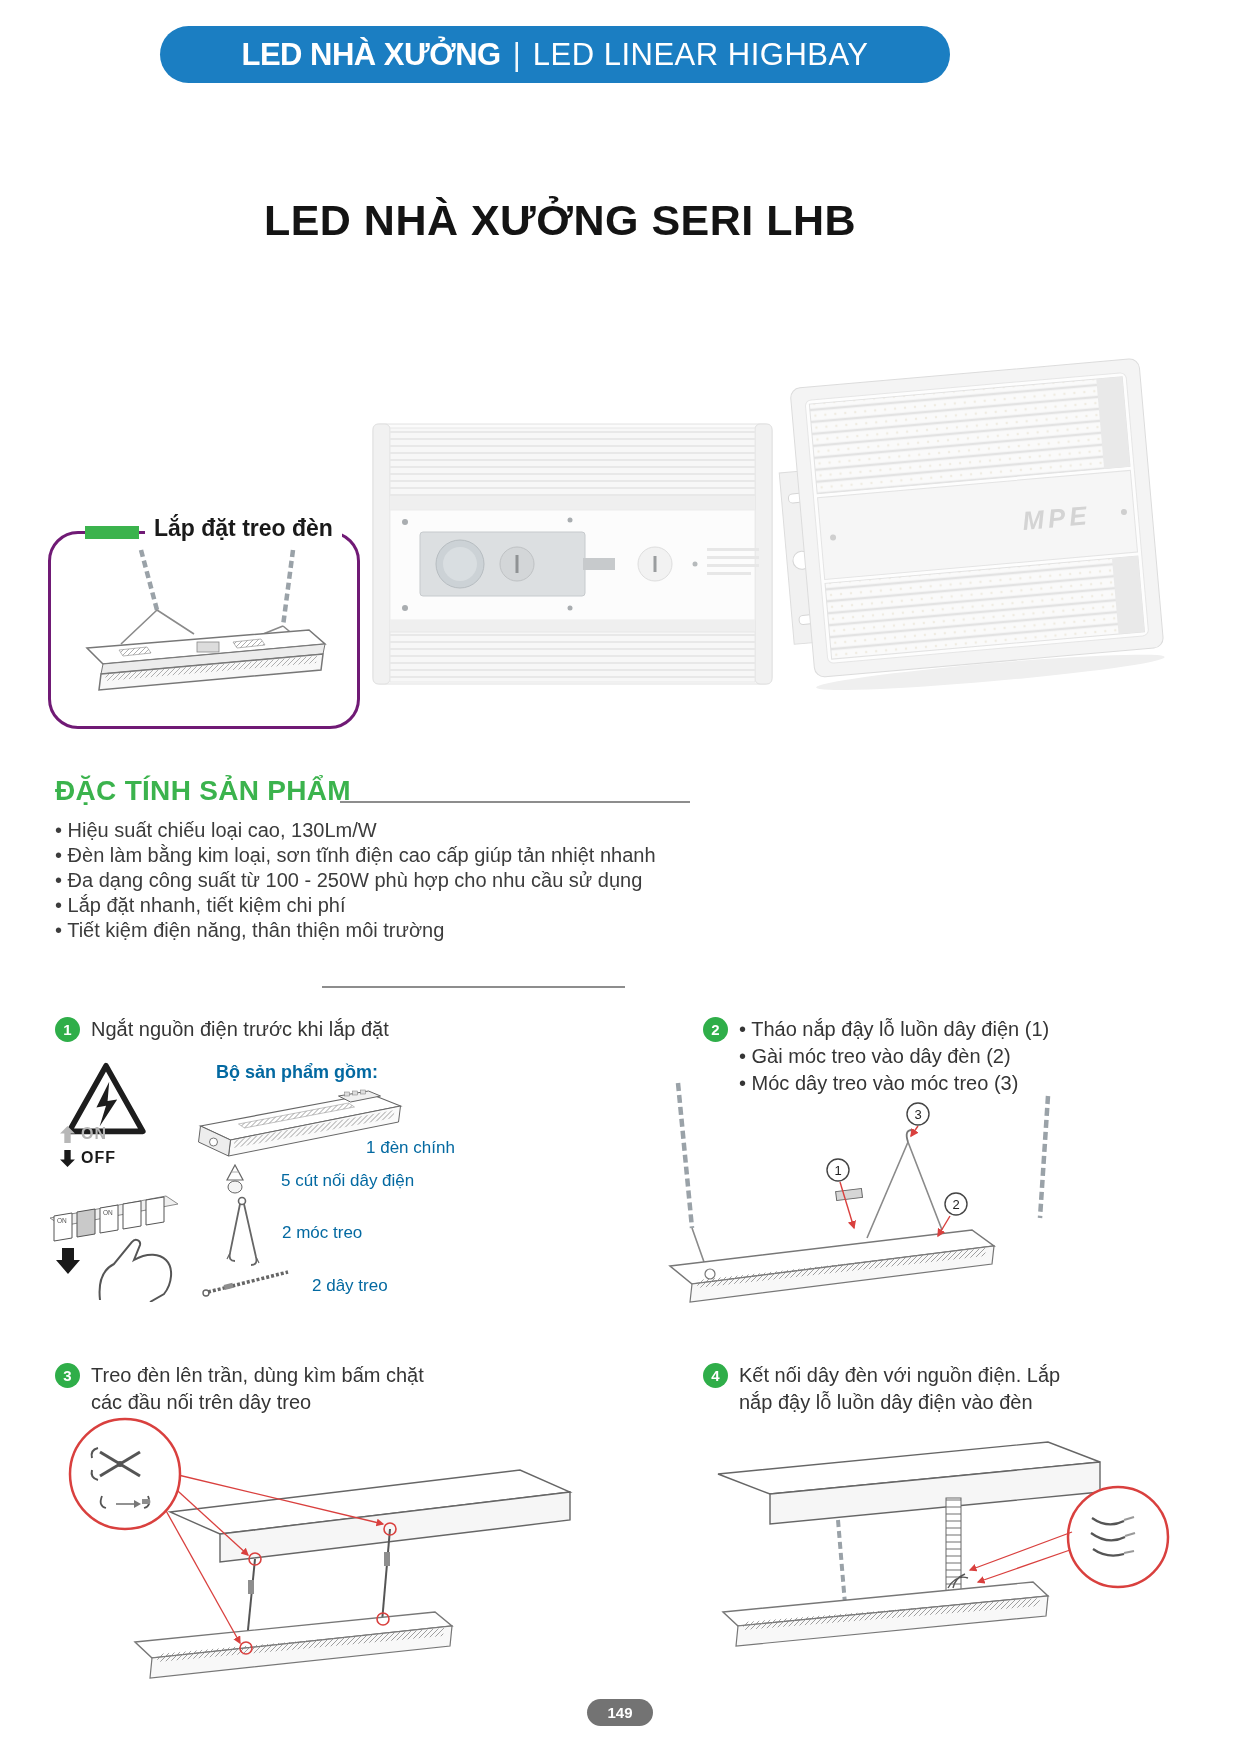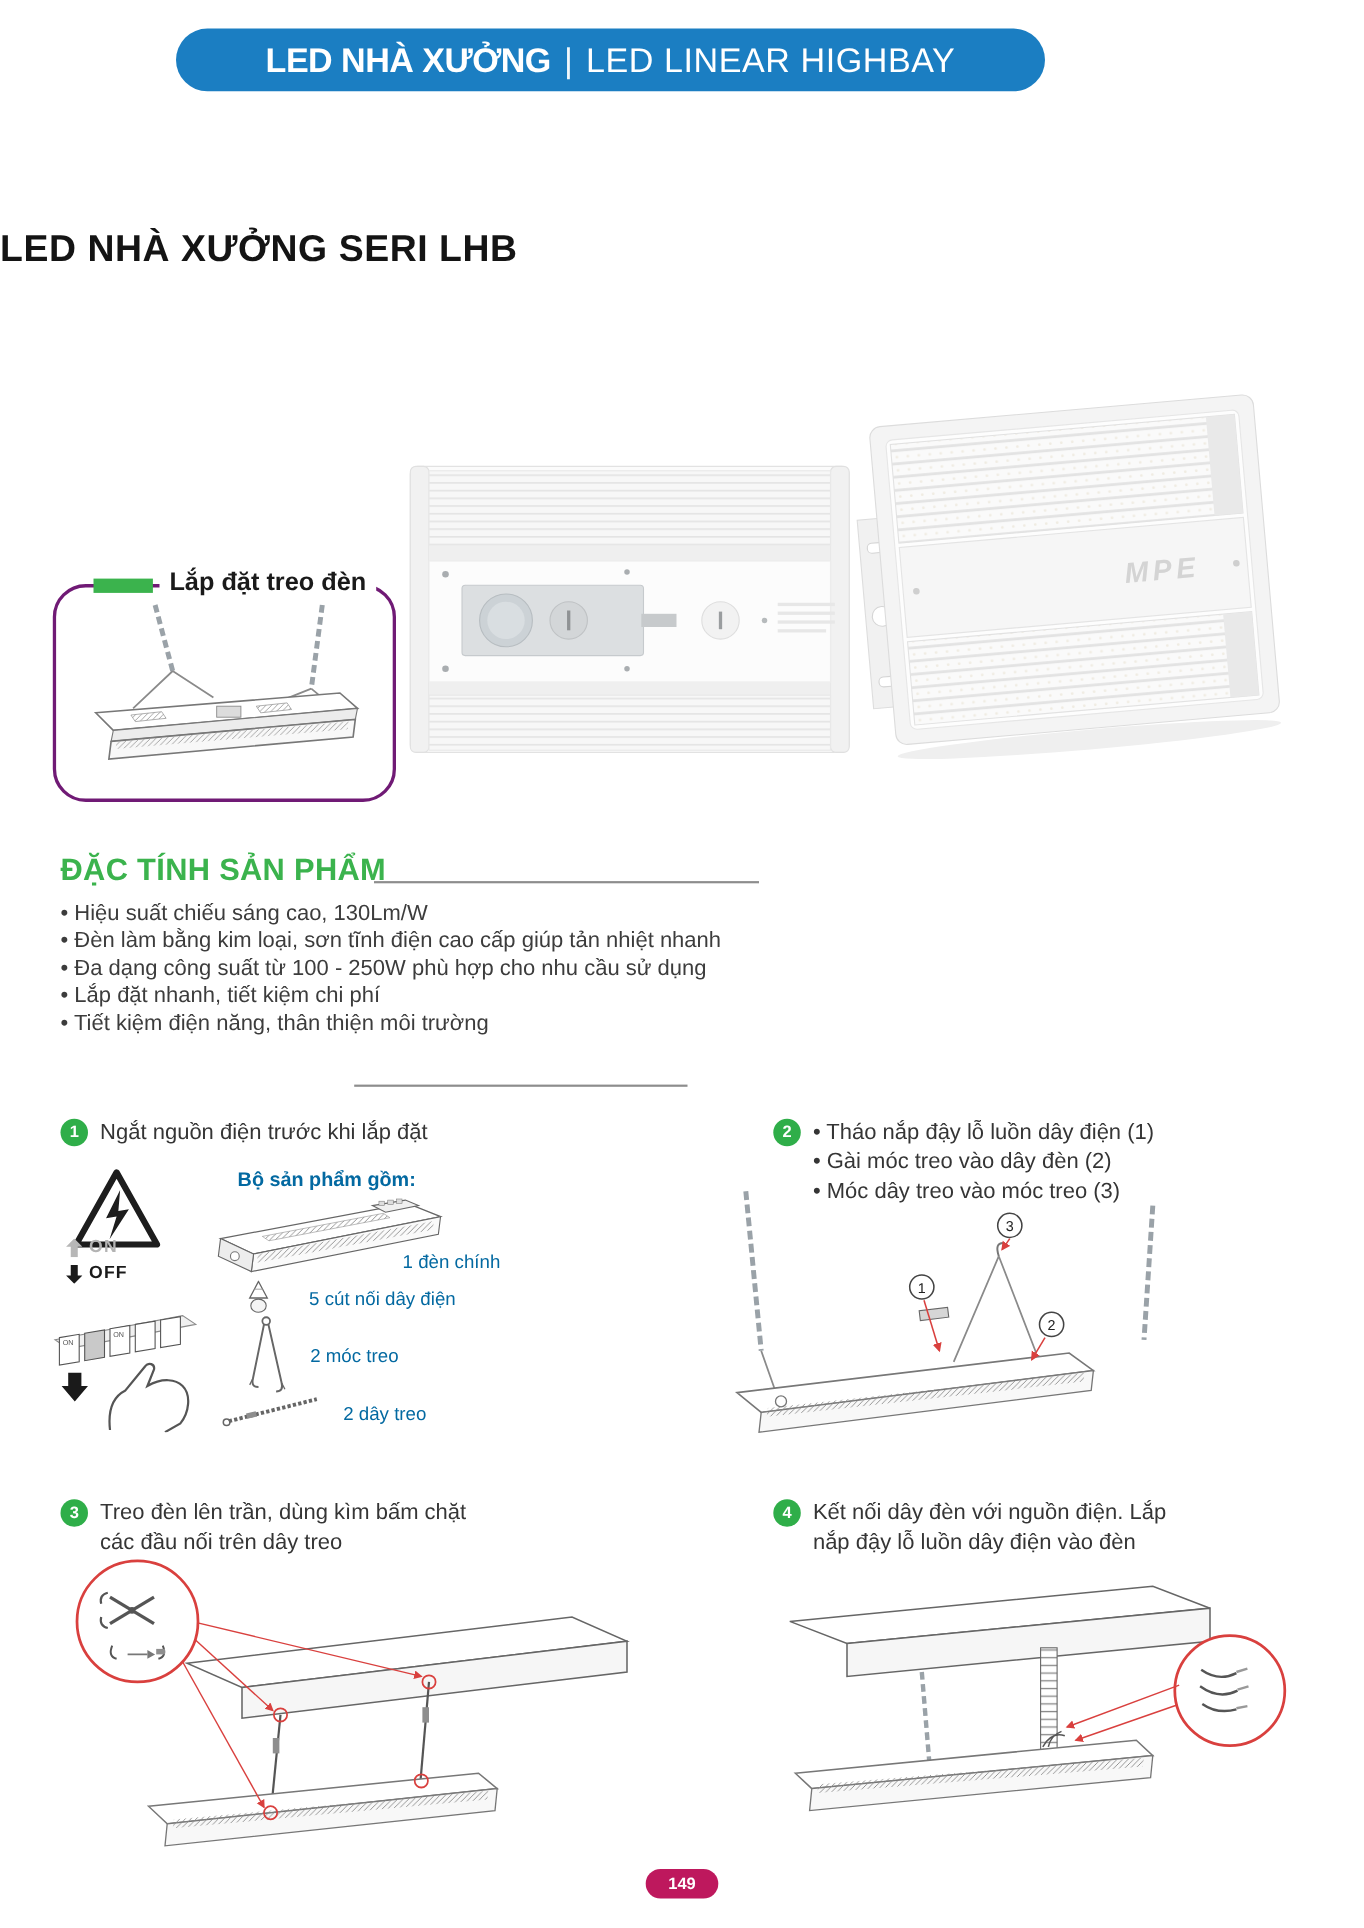--- a/index.html
+++ b/index.html
@@ -14,22 +14,22 @@
     position:absolute; left:160px; top:26px; width:790px; height:57px;
     background:#1b7ec2; border-radius:29px; color:#fff;
     display:flex; align-items:center; justify-content:center; font-size:31px; white-space:nowrap;
   }
   .b-bold { font-weight:800; letter-spacing:-0.5px; }
   .b-sep  { font-weight:300; margin:0 12px; opacity:.95; }
   .b-reg  { font-weight:400; letter-spacing:0.5px; }
 
   
   .title {
-    position:absolute; left:0; top:196px; width:1120px; 
-    font-size:34px; font-weight:800; color:#141414; letter-spacing:0.5px;margin-top:11px;
+    position:absolute; left:0; top:196px; width:1120px; text-align:center;
+    font-size:43px; font-weight:800; color:#141414; letter-spacing:0.5px;
   }
 
   
   .hang-box {
     position:absolute; left:48px; top:531px; width:312px; height:198px;
     border:3px solid #701a75; border-radius:30px;
   }
   .hang-tab { position:absolute; left:34px; top:-8px; width:54px; height:13px; background:#3bb34d; }
   .hang-label {
     position:absolute; left:94px; top:-19px; background:#fff; padding:0 9px;
@@ -65,21 +65,21 @@
   .illus .lbl.bold { font-weight:700; font-size:18px; }
 
   .onoff { position:absolute; left:12px; top:70px; font-size:16px; font-weight:800; }
   .onoff .row { display:flex; align-items:center; gap:6px; height:24px; }
   .onoff .on  { color:#b3b3b3; letter-spacing:1px; }
   .onoff .off { color:#1a1a1a; letter-spacing:1px; }
 
   
   .page-badge {
     position:absolute; left:587px; top:1699px; width:66px; height:27px; border-radius:14px;
-    background:#be185d; color:#fff; font-weight:700; font-size:15px;
+    background:#737373; color:#fff; font-weight:700; font-size:15px;
     display:flex; align-items:center; justify-content:center;
   }
   svg { display:block; }
 </style>
 </head>
 <body>
 
 <div class="page">
 
   <div class="banner">
@@ -174,21 +174,21 @@
         <circle cx="352" cy="187" r="3" fill="#cfcfcf"></circle>
         <rect x="48" y="232" width="314" height="76" fill="url(#ledribs)" stroke="#e2e2e2"></rect>
         <rect x="336" y="232" width="26" height="76" fill="#e9e9e9"></rect>
       </g>
     </svg>
   </div>
 
   <div class="sec-h" style="left:55px; top:775px">ĐẶC TÍNH SẢN PHẨM</div>
   <div class="h-line" style="left:340px; top:801px; width:350px"></div>
   <ul class="features">
-    <li>Hiệu suất chiếu sáng cao, 130Lm/W</li>
+    <li>Hiệu suất chiếu loại cao, 130Lm/W</li>
     <li>Đèn làm bằng kim loại, sơn tĩnh điện cao cấp giúp tản nhiệt nhanh</li>
     <li>Đa dạng công suất từ 100 - 250W phù hợp cho nhu cầu sử dụng</li>
     <li>Lắp đặt nhanh, tiết kiệm chi phí</li>
     <li>Tiết kiệm điện năng, thân thiện môi trường</li>
   </ul>
 
   <div class="h-line" style="left:322px; top:986px; width:303px"></div>
 
   <div class="step-head" style="left:55px; top:1016px">
     <span class="step-num">1</span>

